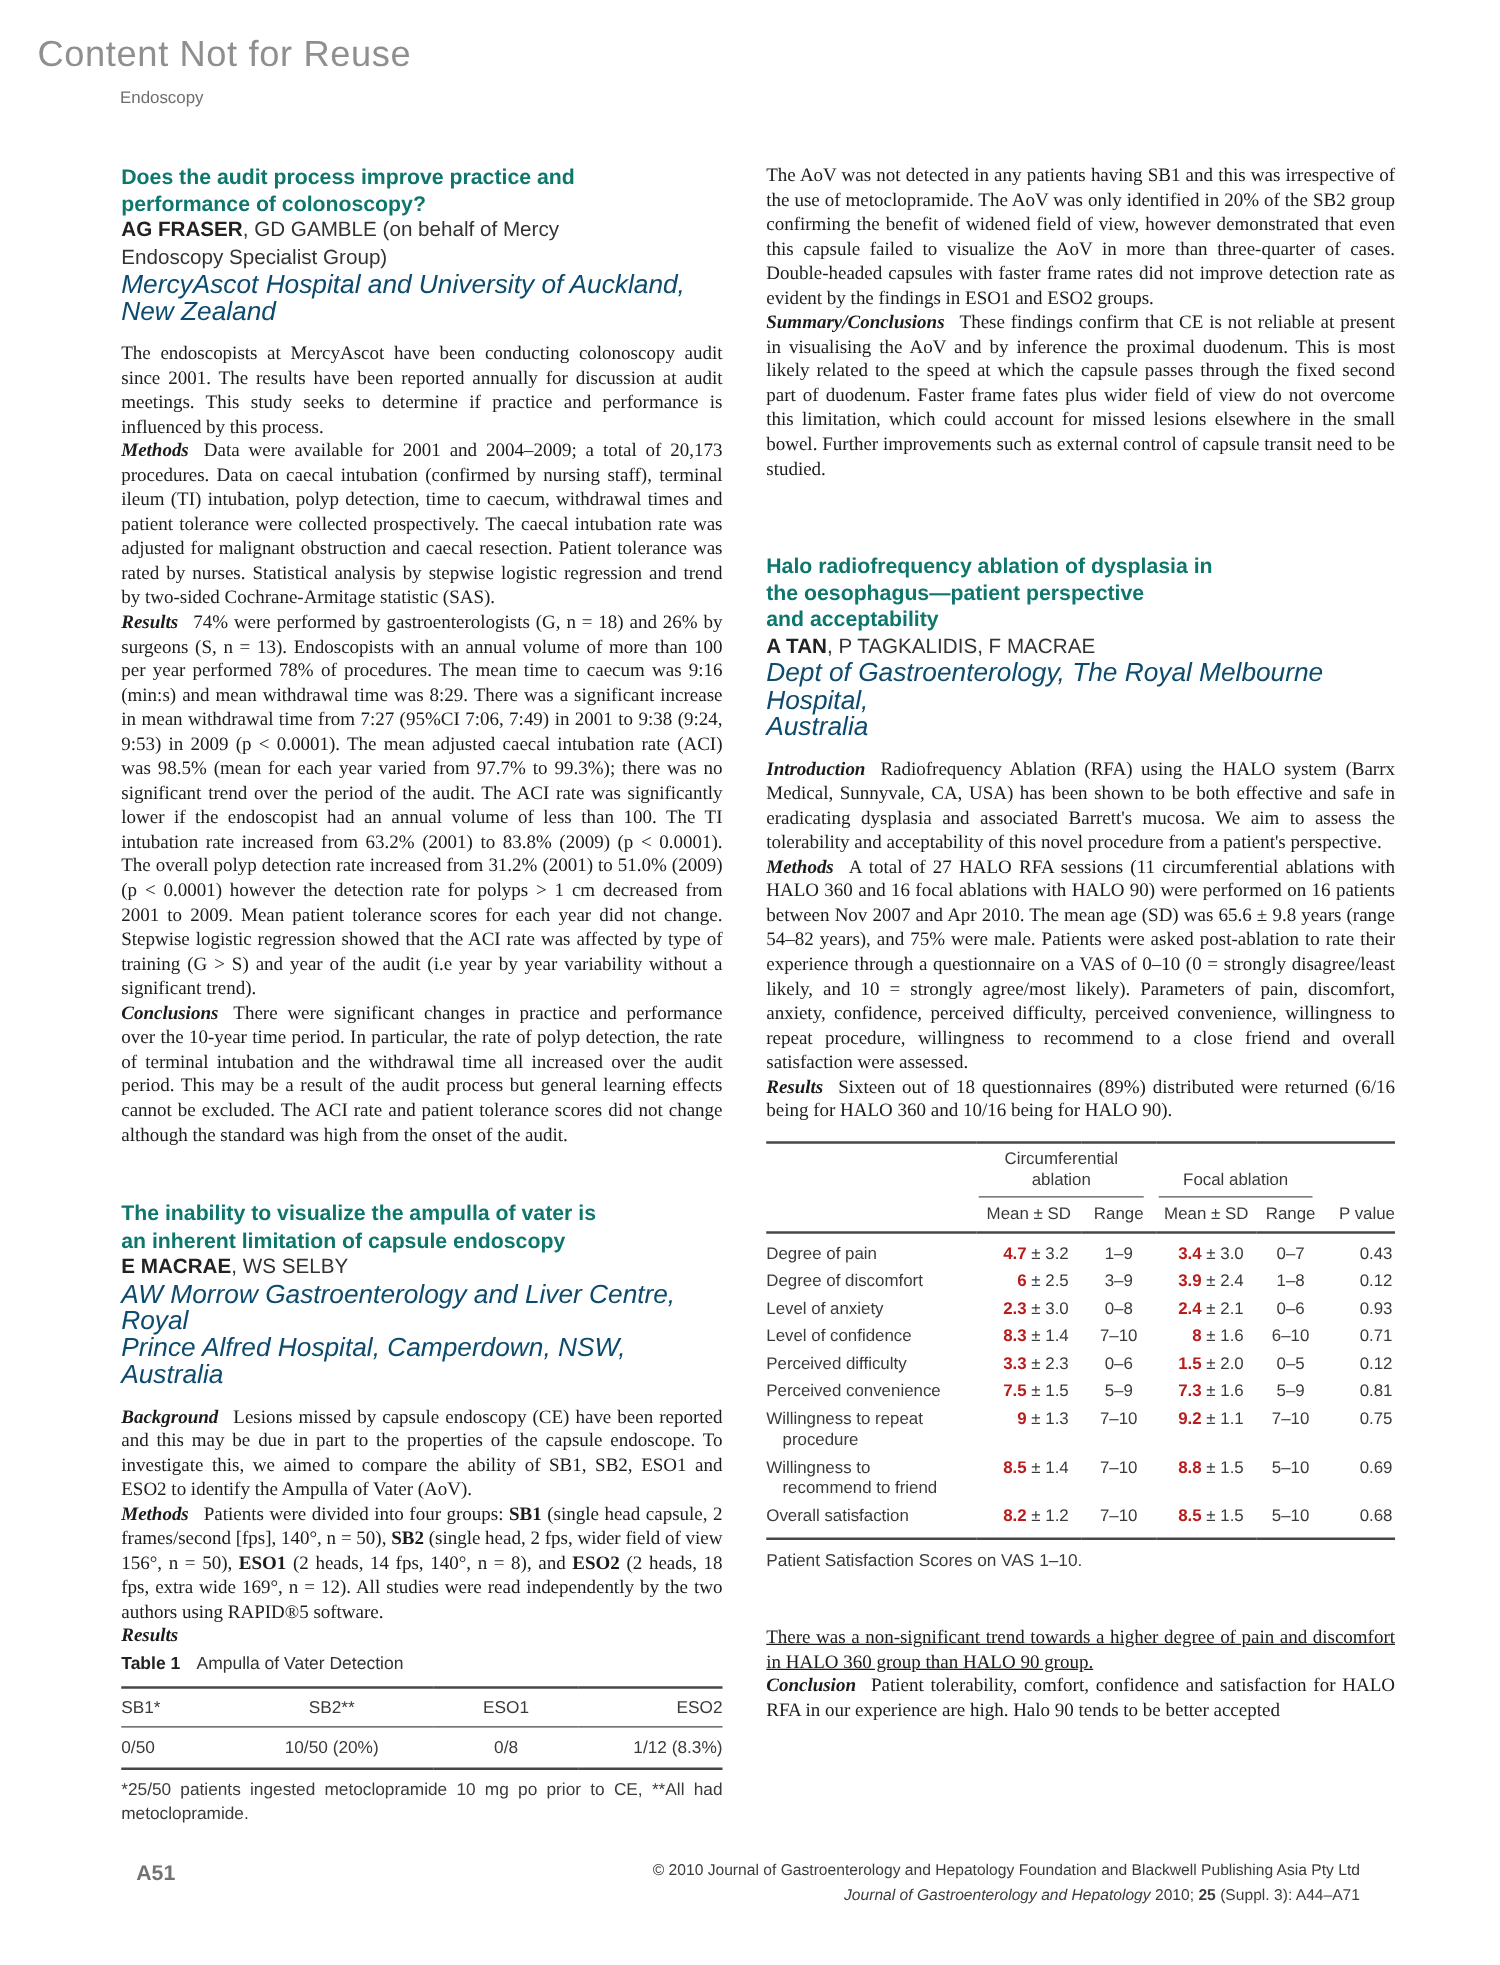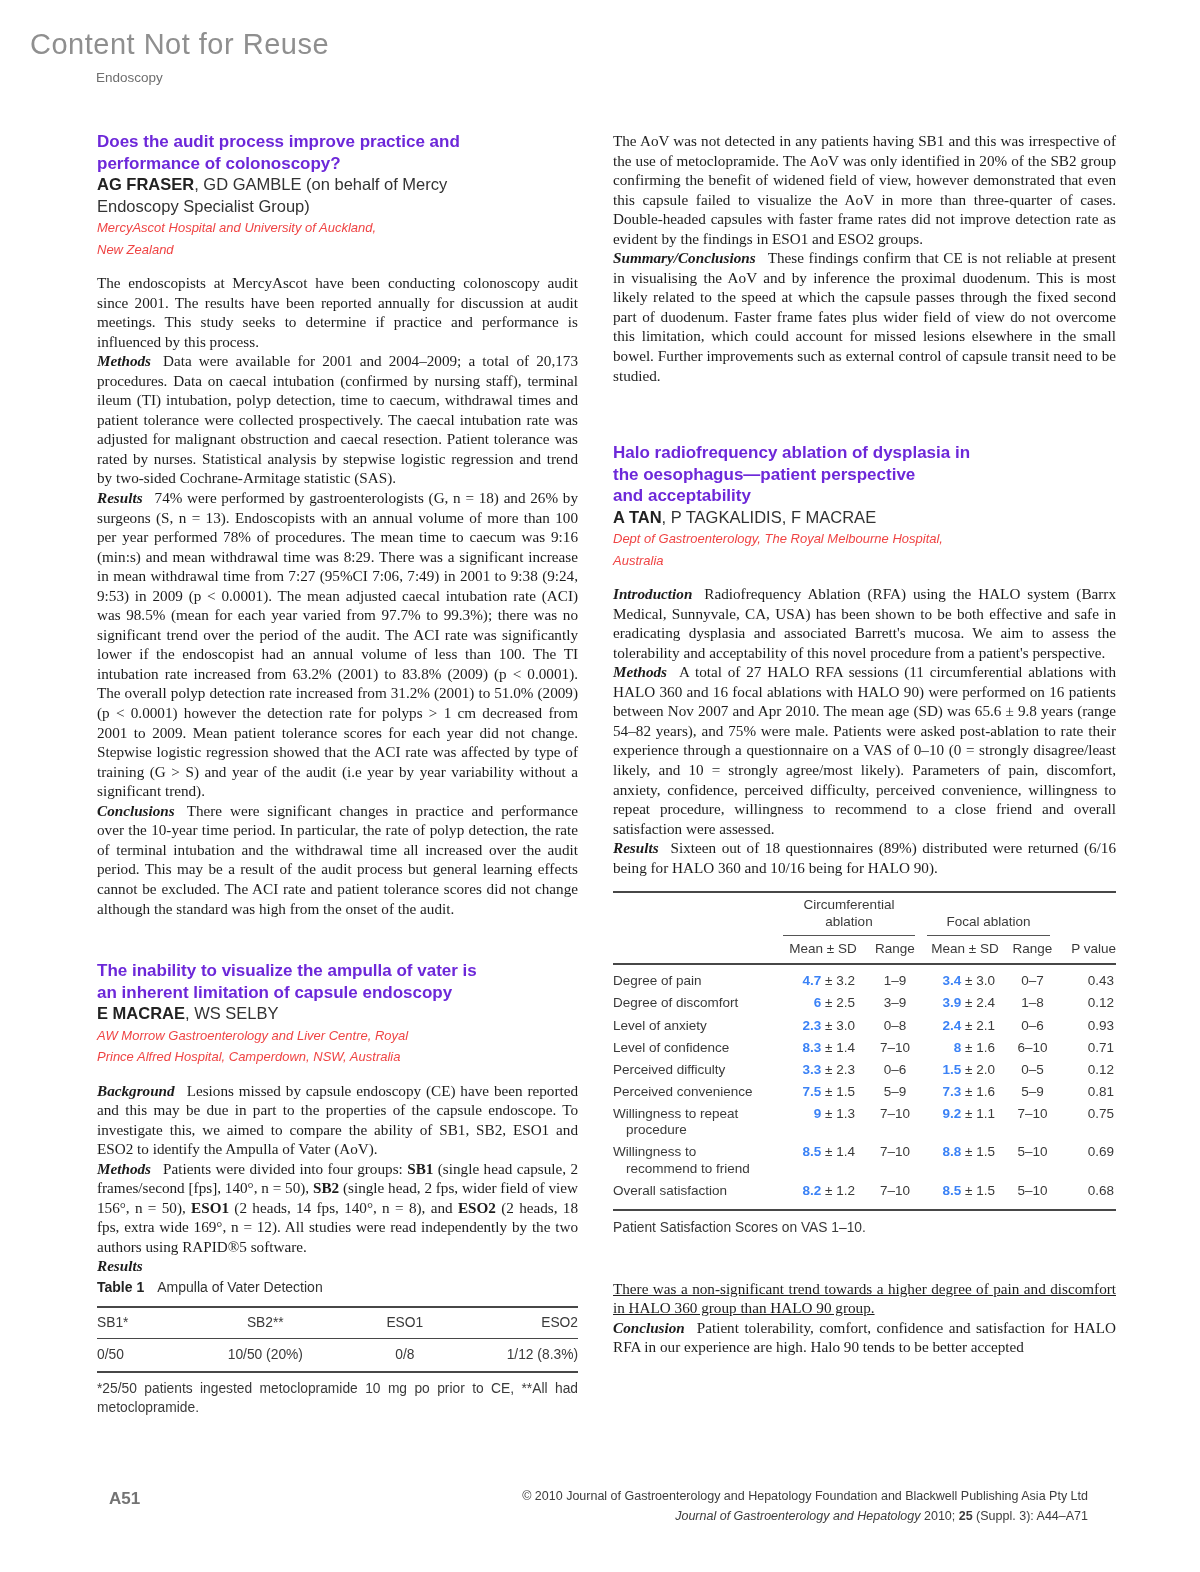--- a/index.html
+++ b/index.html
@@ -15,31 +15,31 @@
   }
   .section-label {
     position:absolute; left:96px; top:70px;
     font-family:"Liberation Sans", sans-serif; font-size:13.5px; color:#6e6e6e;
   }
   .col-left  { position:absolute; left:97px;  top:131px; width:481px; }
   .col-right { position:absolute; left:613px; top:131px; width:503px; }
 
   .abs-title {
     font-family:"Liberation Sans", sans-serif; font-weight:bold;
-    font-size:17px; line-height:21.5px; color:#6d28d9; margin:0;
+    font-size:17px; line-height:21.5px; color:#0f766e; margin:0;
     white-space:pre-line;
   }
   .abs-authors {
     font-family:"Liberation Sans", sans-serif; font-size:16.5px; line-height:21.5px;
     color:#333; margin:0; white-space:pre-line;
   }
   .abs-authors b { color:#222; }
   .abs-affil {
     font-family:"Liberation Sans", sans-serif; font-style:italic;
-    font-size:13px; line-height:21.5px; color:#ef4444; margin:0 0 13px 0;
+    font-size:21px; line-height:21.5px; color:#0c4a6e; margin:0 0 13px 0;
     white-space:pre-line;
   }
   .body-p { margin:0; font-size:15.2px; line-height:19.55px; text-align:justify; }
   .plabel { font-weight:bold; font-style:italic; padding-right:12px; }
   .plabel:empty { padding-right:0; }
   .abstract + .abstract { margin-top:42px; }
   .section-gap { margin-top:57px; }
 
   
   .tcap {
@@ -74,21 +74,21 @@
   .htable .grp { vertical-align:bottom; padding:3px 0 0 0; }
   .grpin {
     text-align:center; border-bottom:1.5px solid #555;
     padding:0 0 5px 0; margin:0 10px 0 2px; line-height:17px;
   }
   .htable tr.sub th { border-bottom:2px solid #474747; padding:5px 0 7px; text-align:center; }
   .htable tr.sub th.pcol { text-align:right; }
   .htable td { padding:2.8px 0; line-height:16.5px; vertical-align:top; }
   .htable td.param { text-align:left; white-space:pre-line; padding-left:13px; text-indent:-13px; }
   .htable td.mean  { text-align:right; padding-right:10px; }
-  .htable td.mean b { color:#3b82f6; }
+  .htable td.mean b { color:#b91c1c; }
   .htable td.rng   { text-align:center; }
   .htable td.pval  { text-align:right; padding-right:2px; }
   .htable tbody tr:first-child td { padding-top:8px; }
   .htable tbody tr:last-child td { padding-bottom:9px; }
   .h-caption {
     margin:9px 0 0 0; font-family:"Liberation Sans", sans-serif;
     font-size:13.8px; color:#3a3a3a;
   }
   .after-table { margin-top:44px;text-decoration:underline; }
 

